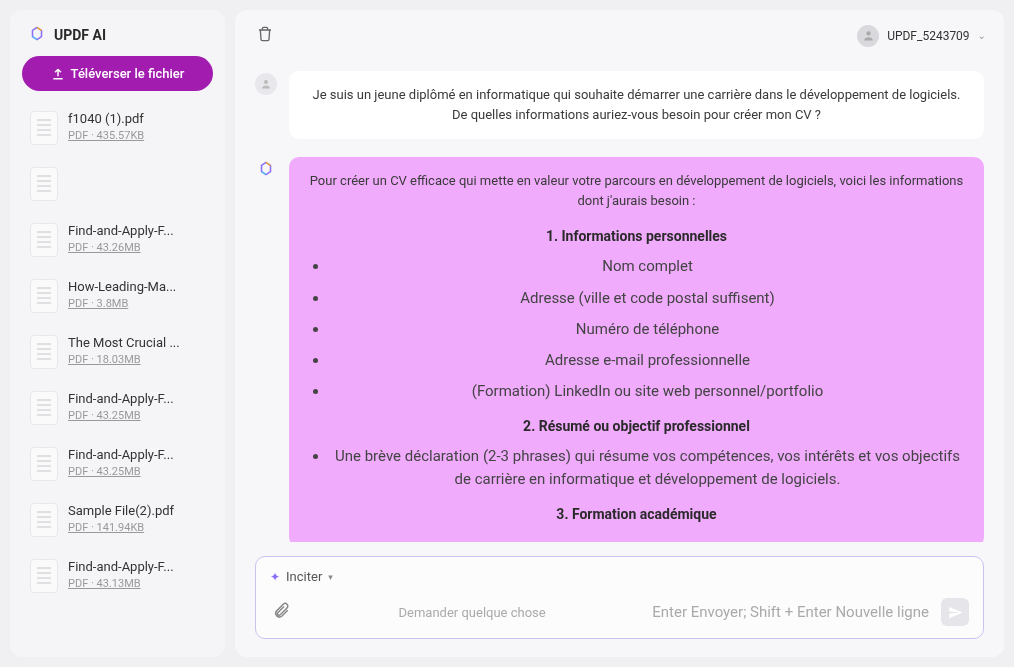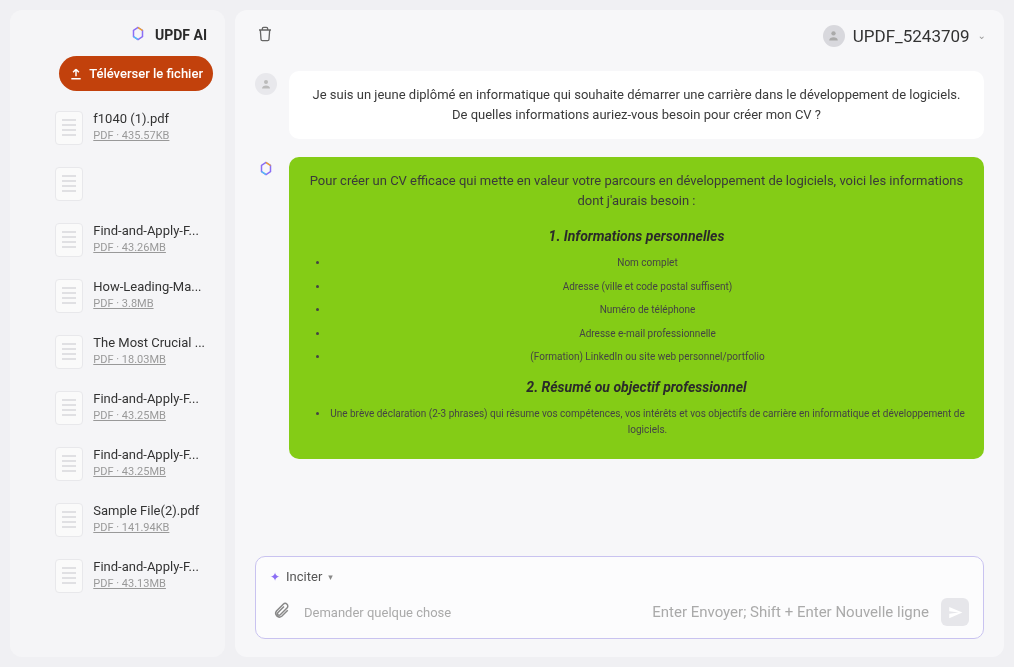--- a/index.html
+++ b/index.html
@@ -1,62 +1,62 @@
 <!DOCTYPE html>
 <html><head>
 <meta charset="utf-8">
 <style>
 * { margin: 0; padding: 0; box-sizing: border-box; font-family: -apple-system, BlinkMacSystemFont, "Segoe UI", Roboto, sans-serif; }
 body { background: #f0f0f3; width: 1014px; height: 667px; display: flex; padding: 10px; gap: 10px; }
 
-.sidebar { width: 215px; background: #f5f5f7; border-radius: 12px; padding: 12px; display: flex; flex-direction: column; overflow: hidden; align-items: flex-end; }
+.sidebar { width: 215px; background: #f5f5f7; border-radius: 12px; padding: 12px; display: flex; flex-direction: column; overflow: hidden; }
 .sidebar-header { display: flex; align-items: center; gap: 8px; padding: 4px 6px 12px; }
 .logo-svg { width: 18px; height: 18px; }
 .sidebar-title { font-weight: 700; font-size: 14px; color: #2a2a2a; }
-.upload-btn { background: #c2410c; color: white; border: none; border-radius: 20px; padding: 10px; font-size: 13px; font-weight: 500; cursor: pointer; display: flex; align-items: center; justify-content: center; gap: 6px; margin-bottom: 12px; }
+.upload-btn { background: #a21caf; color: white; border: none; border-radius: 20px; padding: 10px; font-size: 13px; font-weight: 500; cursor: pointer; display: flex; align-items: center; justify-content: center; gap: 6px; margin-bottom: 12px; }
 .upload-icon { display: inline-flex; }
 
 .file-list { flex: 1; overflow-y: auto; display: flex; flex-direction: column; gap: 6px; }
 .file-item { display: flex; gap: 10px; padding: 8px; border-radius: 8px; cursor: pointer; }
 .file-icon { width: 28px; height: 34px; background: #fafafa; border: 1px solid #e8e8eb; border-radius: 4px; flex-shrink: 0; position: relative; }
 .file-icon::before { content: ''; position: absolute; top: 7px; left: 6px; right: 6px; height: 2px; background: #e0e0e3; box-shadow: 0 5px 0 #e0e0e3, 0 10px 0 #e0e0e3, 0 15px 0 #e0e0e3; }
 .file-info { flex: 1; min-width: 0; }
 .file-name { font-size: 13px; color: #333; white-space: nowrap; overflow: hidden; text-overflow: ellipsis; margin-bottom: 3px; }
 .file-meta { font-size: 11px; color: #999; text-decoration: underline; }
 
 .main { flex: 1; background: #f7f7f9; border-radius: 12px; display: flex; flex-direction: column; overflow: hidden; }
 .topbar { display: flex; align-items: center; justify-content: space-between; padding: 12px 18px; }
 .trash-btn { background: none; border: none; cursor: pointer; color: #666; padding: 4px; }
 .user-area { display: flex; align-items: center; gap: 8px; cursor: pointer; }
 .user-avatar { width: 22px; height: 22px; background: #d8d8dd; border-radius: 50%; display: flex; align-items: center; justify-content: center; }
-.user-name { font-size: 17px; color: #333; }
+.user-name { font-size: 12px; color: #333; }
 .chevron { color: #999; font-size: 10px; }
 
 .chat-area { flex: 1; overflow-y: auto; padding: 10px 20px; text-align: center; }
 .msg-row { display: flex; gap: 12px; margin-bottom: 18px; }
 .msg-avatar { width: 22px; height: 22px; flex-shrink: 0; border-radius: 50%; display: flex; align-items: center; justify-content: center; margin-top: 2px; }
 .msg-avatar.user-av { background: #e8e8ec; }
 .msg-avatar.ai-av { background: transparent; }
 .msg-bubble { flex: 1; padding: 14px 18px; border-radius: 10px; font-size: 13px; line-height: 1.55; color: #3a3a3a; }
 .msg-bubble.user-bubble { background: #ffffff; }
-.msg-bubble.ai-bubble { background: #84cc16; }
-.ai-bubble h4 { font-size: 14px; font-weight: 700; margin: 12px 0 8px; color: #2a2a2a; font-style: italic; }
+.msg-bubble.ai-bubble { background: #f0abfc; }
+.ai-bubble h4 { font-size: 14px; font-weight: 700; margin: 12px 0 8px; color: #2a2a2a; }
 .ai-bubble h4:first-of-type { margin-top: 14px; }
 .ai-bubble ul { list-style: disc; padding-left: 22px; margin-bottom: 6px; }
-.ai-bubble li { margin-bottom: 8px; font-size: 10px; color: #444; }
+.ai-bubble li { margin-bottom: 8px; font-size: 15px; color: #444; }
 
 .input-area { padding: 14px 20px 18px; }
 .input-box { border: 1px solid #c9c3f0; border-radius: 10px; background: #fcfcfd; padding: 12px 14px; }
 .prompt-row { display: flex; align-items: center; gap: 6px; margin-bottom: 14px; cursor: pointer; }
 .sparkle { color: #8b6ef5; font-size: 12px; }
 .prompt-label { font-size: 13px; color: #555; }
 .prompt-arrow { color: #888; font-size: 9px; }
 .input-row { display: flex; align-items: center; gap: 12px; }
 .attach-btn { background: none; border: none; cursor: pointer; color: #888; padding: 2px; }
-.msg-input { flex: 1; border: none; outline: none; background: transparent; font-size: 13px; color: #c2410c; }
+.msg-input { flex: 1; border: none; outline: none; background: transparent; font-size: 13px; color: #c2410c; text-align: center; }
 .msg-input::placeholder { color: #aaa; }
 .hint { font-size: 15px; color: #aaa; }
 .send-btn { background: #e6e6ea; border: none; border-radius: 6px; width: 28px; height: 28px; cursor: pointer; display: flex; align-items: center; justify-content: center; color: #fff; }
 </style>
 </head>
 <body>
 
 <aside class="sidebar">
   <div class="sidebar-header">
     <svg class="logo-svg" viewBox="0 0 24 24">
@@ -181,20 +181,21 @@
             <li>Nom complet</li>
             <li>Adresse (ville et code postal suffisent)</li>
             <li>Numéro de téléphone</li>
             <li>Adresse e-mail professionnelle</li>
             <li>(Formation) LinkedIn ou site web personnel/portfolio</li>
           </ul>
         <h4>2. Résumé ou objectif professionnel</h4>
         <ul id="ai-list2">
             <li>Une brève déclaration (2-3 phrases) qui résume vos compétences, vos intérêts et vos objectifs de carrière en informatique et développement de logiciels.</li>
           </ul>
+        <h4>3. Formation académique</h4>
       </div>
     </div>
   </div>
 
   <div class="input-area">
     <div class="input-box">
       <div class="prompt-row">
         <span class="sparkle">✦</span>
         <span class="prompt-label">Inciter</span>
         <span class="prompt-arrow">▾</span>

